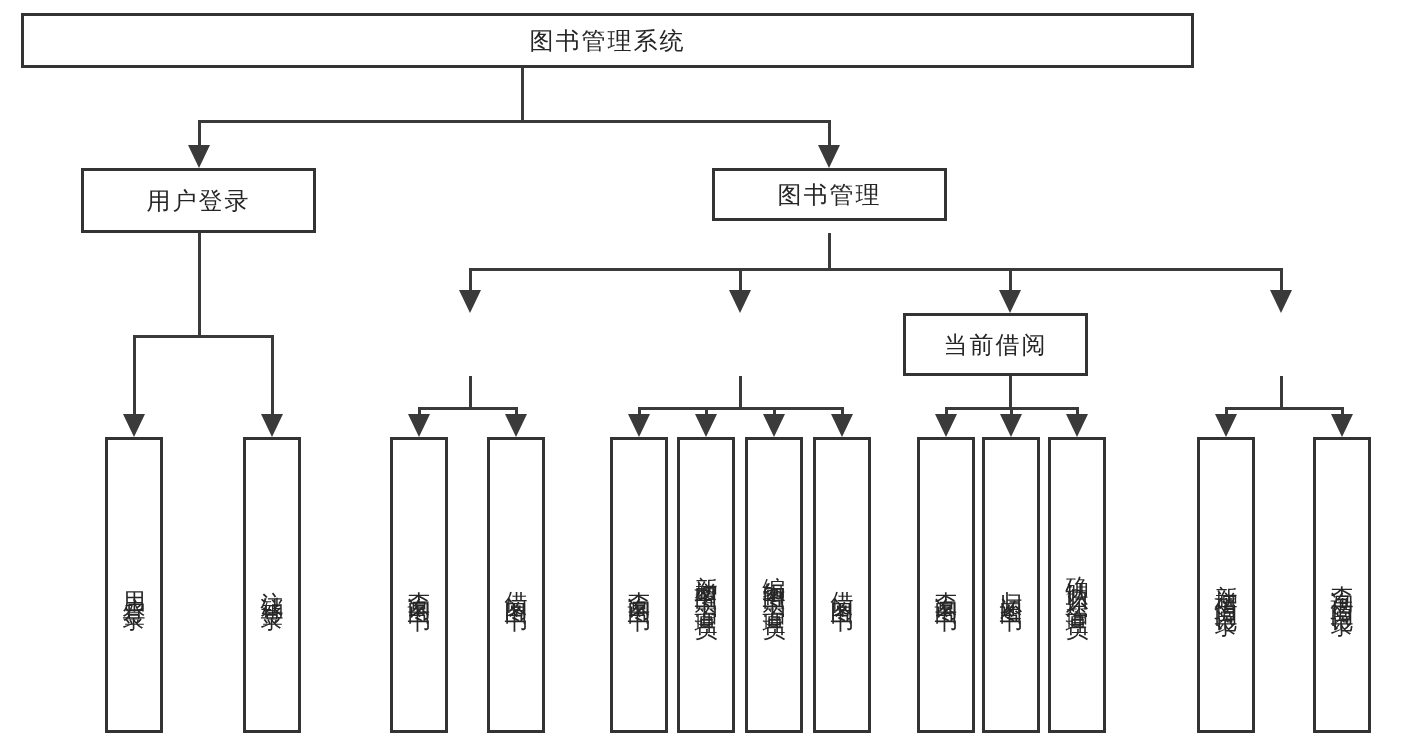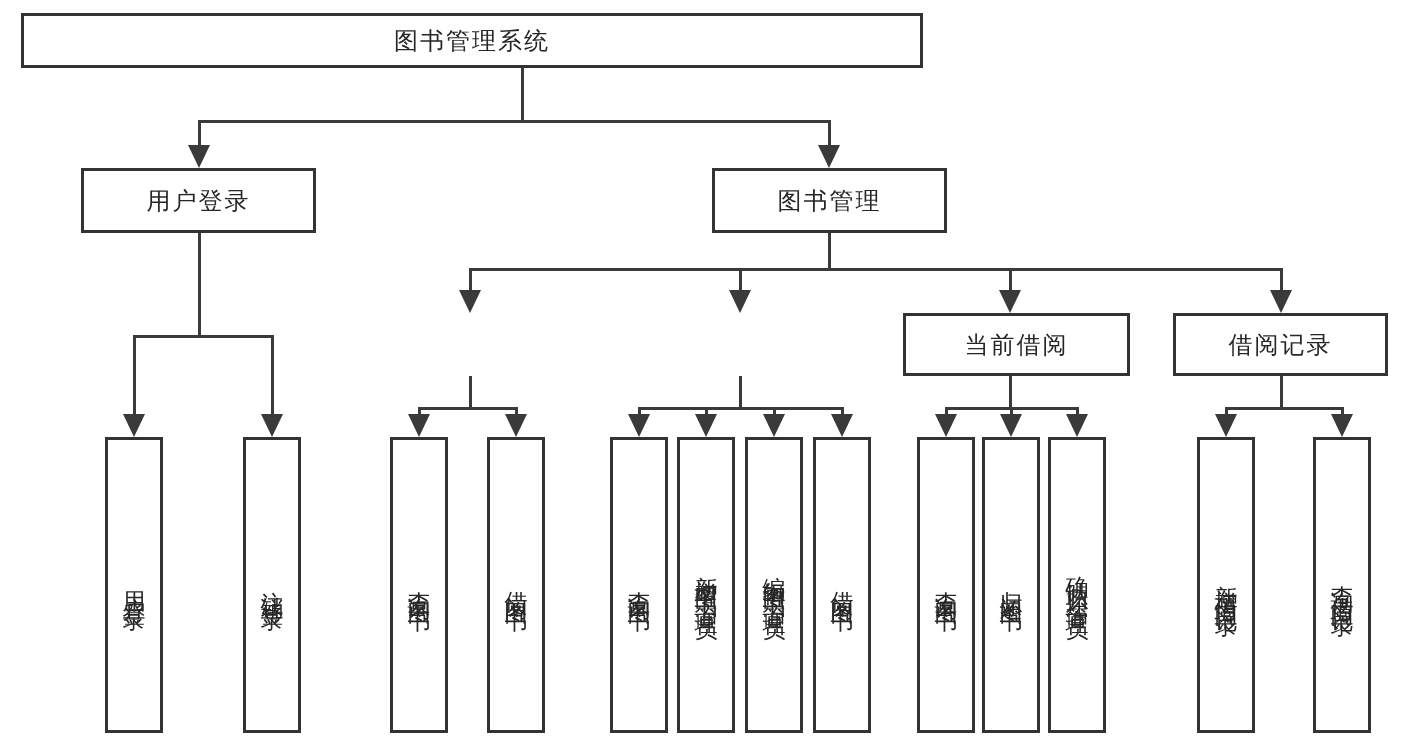--- a/index.html
+++ b/index.html
@@ -157,34 +157,31 @@
     <div class="line" style="left: 1279.5px; top: 376px; width: 3px; height: 34px;"></div>
     <div class="line" style="left: 1224.5px; top: 407px; width: 119px; height: 3px;"></div>
     <div class="arrow" style="left: 1215px; top: 407px; height: 30px;">
       <div class="stem" style="height: 10px;"></div>
       <div class="head"></div>
     </div>
     <div class="arrow" style="left: 1331px; top: 407px; height: 30px;">
       <div class="stem" style="height: 10px;"></div>
       <div class="head"></div>
     </div>
-    <div class="box" style="left: 21px; top: 13px; width: 902px; height: 55px;">
+    <div class="box" style="left: 21px; top: 13px; width: 1173px; height: 55px;">
       <span class="label">图书管理系统</span>
     </div>
     <div class="box" style="left: 81px; top: 168px; width: 235px; height: 65px;">
       <span class="label">用户登录</span>
     </div>
-    <div class="box" style="left: 712px; top: 168px; width: 235px; height: 65px;">
+    <div class="box" style="left: 712px; top: 168px; width: 235px; height: 53px;">
       <span class="label">图书管理</span>
     </div>
-    <div class="box" style="left: 903px; top: 313px; width: 227px; height: 63px;">
+    <div class="box" style="left: 903px; top: 313px; width: 185px; height: 63px;">
       <span class="label">当前借阅</span>
-    </div>
-    <div class="box" style="left: 1173px; top: 313px; width: 215px; height: 63px;">
-      <span class="label">借阅记录</span>
     </div>
     <div class="box vbox" style="left: 105px; top: 437px; width: 58px; height: 296px;">
       <span class="label">用户登录</span>
     </div>
     <div class="box vbox" style="left: 243px; top: 437px; width: 58px; height: 296px;">
       <span class="label">注销登录</span>
     </div>
     <div class="box vbox" style="left: 390px; top: 437px; width: 58px; height: 296px;">
       <span class="label">查询图书</span>
     </div>

